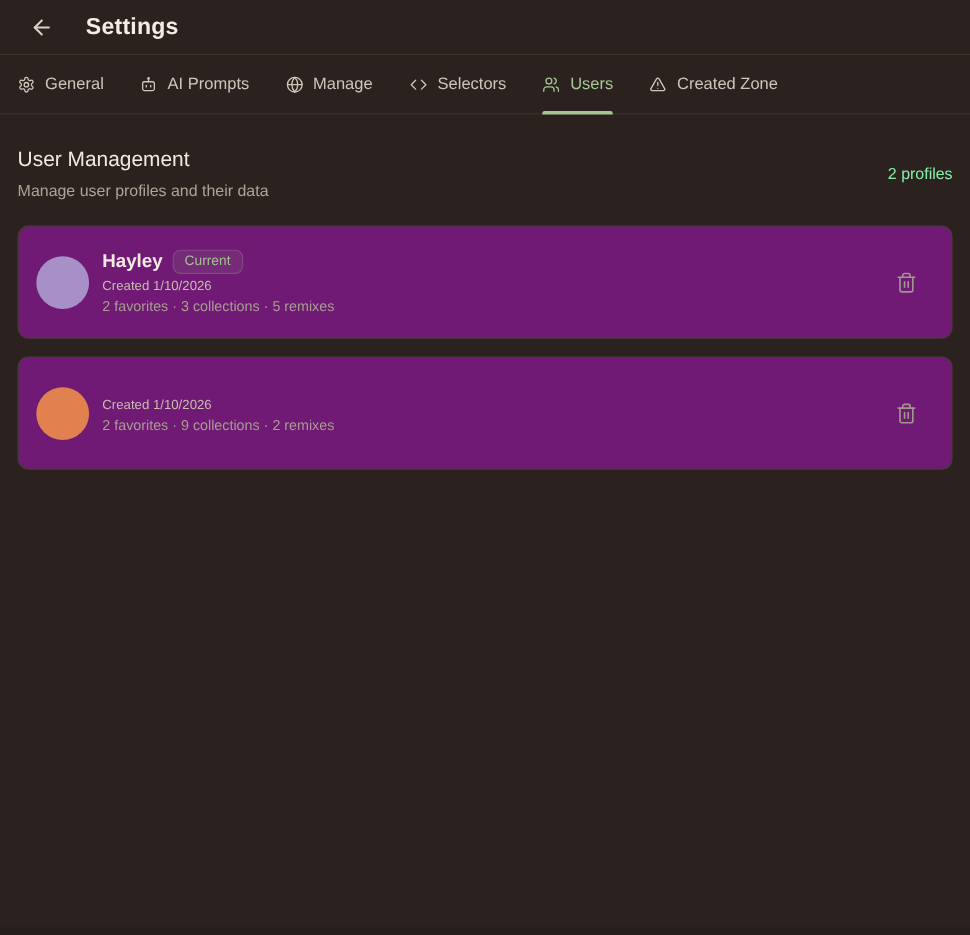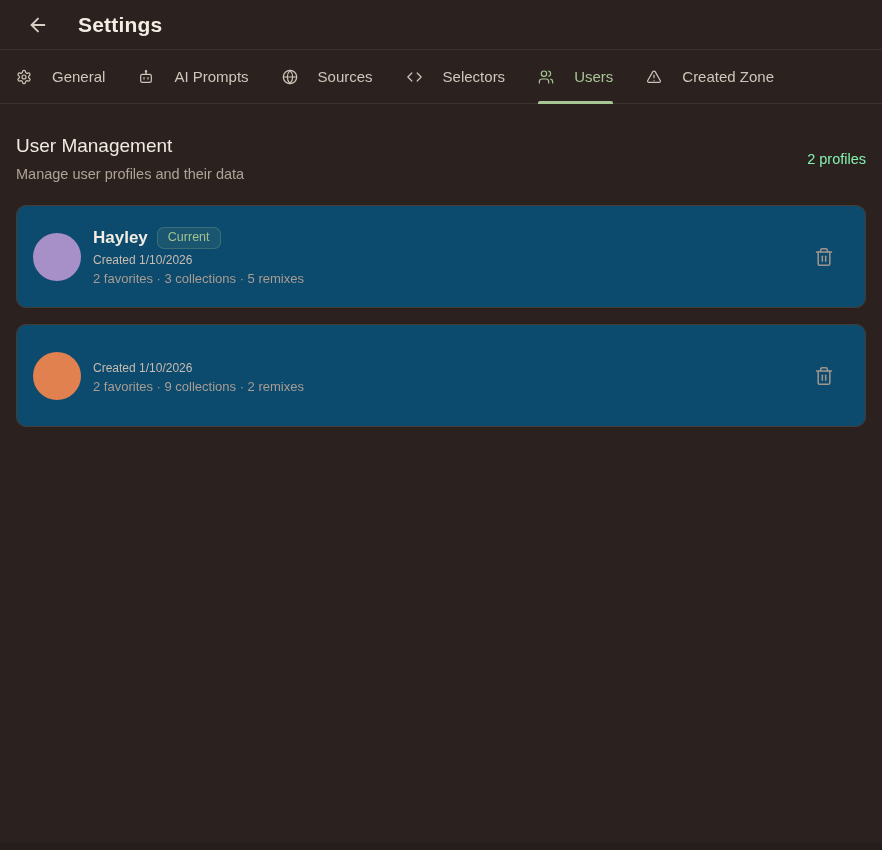--- a/index.html
+++ b/index.html
@@ -32,21 +32,21 @@
   .tabbar {
     height:54px;
     display:flex;
     align-items:stretch;
     gap:33px;
     padding:0 16px;
     border-bottom:1px solid #3c332e;
   }
   .tab {
     position:relative;
-    display:flex; align-items:center; gap:20px;
+    display:flex; align-items:center; gap:9px;
     font-size:15px; color:#cfc5b9;
     background:none; border:none; cursor:pointer;
     font-family:inherit;
     white-space:nowrap;
   }
   .tab .ticon { display:flex; align-items:center; color:inherit; }
   .tab.active { color:#a8c596; }
   .tab.active::after {
     content:""; position:absolute; left:0; right:0; bottom:-1px;
     height:3px; background:#a8c596; border-radius:2px 2px 0 0;
@@ -56,21 +56,21 @@
   .section-header {
     margin-top:31px;
     display:flex; align-items:center; justify-content:space-between;
   }
   .section-title { font-size:19px; font-weight:500; color:#f1eae1; }
   .section-sub { font-size:14.5px; color:#af a396; color:#afa396; margin-top:9px; }
   .profile-count { font-size:14.5px; color:#86efac; }
   
   .cards { margin-top:23px; display:flex; flex-direction:column; gap:16px; }
   .card {
-    background:#0c4a6e;
+    background:#701a75;
     border:1px solid #463c36;
     border-radius:10px;
     height:103px;
     display:flex; align-items:center;
     padding:0 28px 0 16px;
     cursor:pointer;
   }
   .avatar {
     width:48px; height:48px; border-radius:50%;
     flex:0 0 48px;
@@ -142,21 +142,21 @@
   </button>
 
   <button class="tab">
     <span class="ticon">
       <svg width="16" height="16" viewBox="0 0 24 24" fill="none" stroke="currentColor" stroke-width="1.8" stroke-linecap="round" stroke-linejoin="round">
           <circle cx="12" cy="12" r="10"></circle>
           <path d="M12 2a14.5 14.5 0 0 0 0 20 14.5 14.5 0 0 0 0-20"></path>
           <path d="M2 12h20"></path>
         </svg>
     </span>
-    <span>Sources</span>
+    <span>Manage</span>
   </button>
 
   <button class="tab">
     <span class="ticon">
       <svg width="17" height="16" viewBox="0 0 24 24" fill="none" stroke="currentColor" stroke-width="1.8" stroke-linecap="round" stroke-linejoin="round">
           <polyline points="16 18 22 12 16 6"></polyline>
           <polyline points="8 6 2 12 8 18"></polyline>
         </svg>
     </span>
     <span>Selectors</span>

